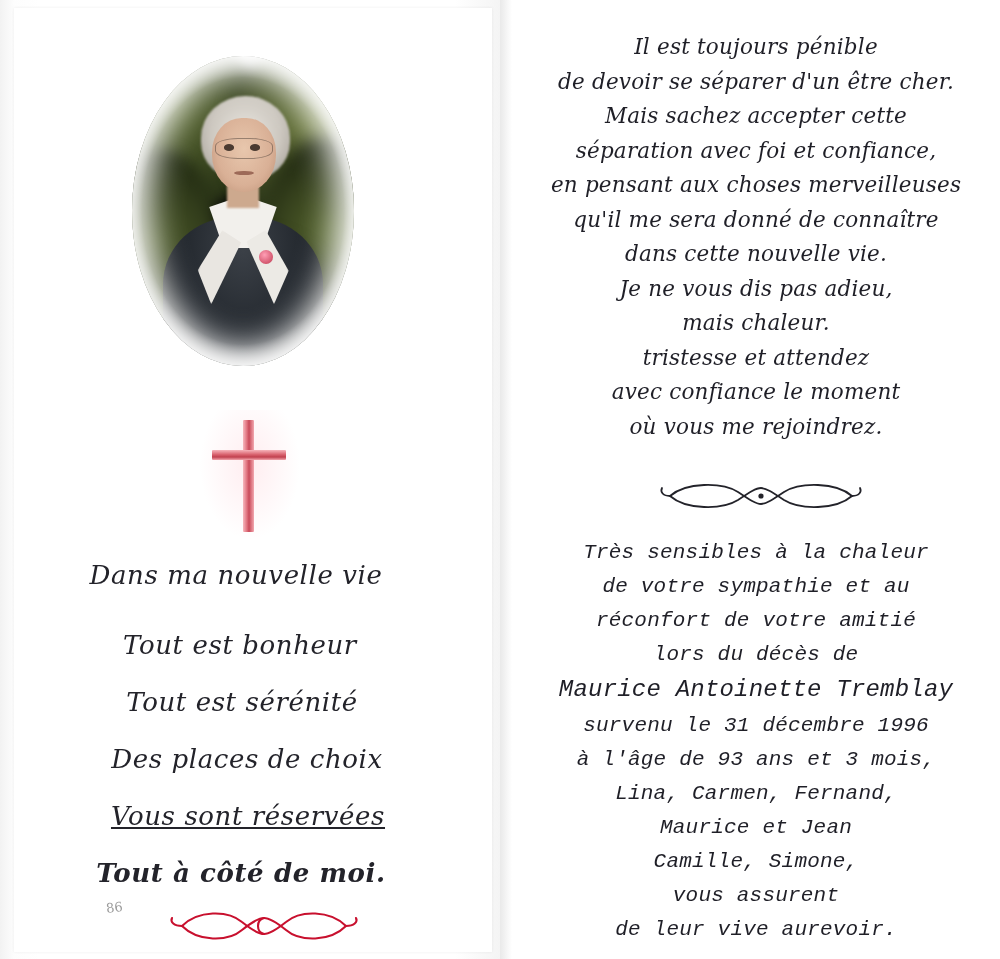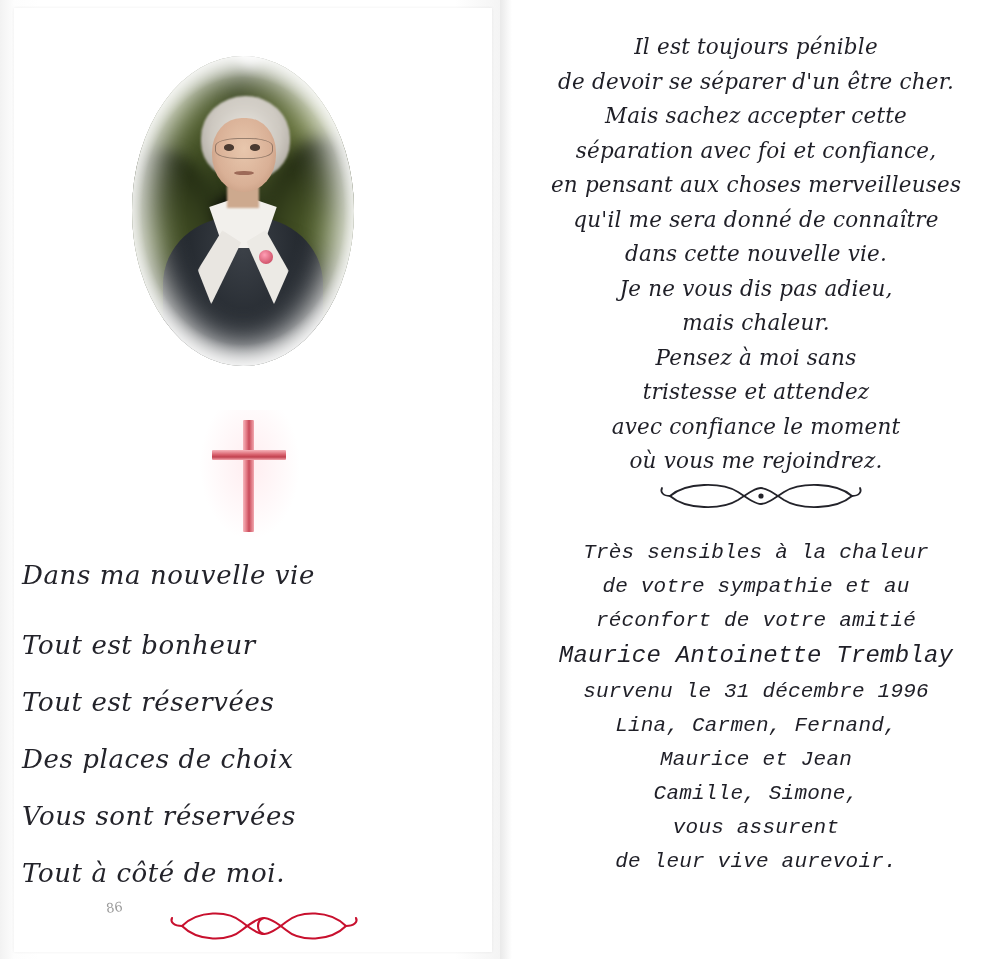--- a/index.html
+++ b/index.html
@@ -155,40 +155,40 @@
     border-radius: 1px;
   }
   #cross .glow {
     position: absolute; left: -12px; top: -10px; width: 104px; height: 132px;
     background: radial-gradient(ellipse at 50% 42%, rgba(255,190,200,0.28), rgba(255,255,255,0) 68%);
   }
 
   
   #poem {
     position: absolute;
-    left: 8px;
+    left: 0;
     top: 552px;
     width: 478px;
-    text-align: left;
+    text-align: center;
   }
   #poem .line {
     font-family: "DejaVu Serif", serif;
     font-style: italic;
     font-size: 26px;
     color: #23232a;
     letter-spacing: 0.6px;
     margin: 0 0 27px 0;
     white-space: nowrap;
   }
   #poem .line:nth-child(1) { padding-right: 34px; }
   #poem .line:nth-child(2) { padding-right: 26px; margin-top: 40px; }
   #poem .line:nth-child(3) { padding-right: 22px; }
   #poem .line:nth-child(4) { padding-right: 12px; }
-  #poem .line:nth-child(5) { padding-right: 10px; }
-  #poem .line:nth-child(6) { padding-right: 24px; }
+  #poem .line:nth-child(5) { padding-right: 10px; text-decoration: underline; }
+  #poem .line:nth-child(6) { padding-right: 24px; font-weight: bold; }
 
   
   #flourish-red {
     position: absolute;
     left: 150px;
     top: 898px;
     width: 200px;
     height: 40px;
   }
   #pencil-mark {
@@ -292,21 +292,21 @@
 
     <div id="cross">
       <div class="glow"></div>
       <div class="v"></div>
       <div class="h"></div>
     </div>
 
     <div id="poem">
       <div class="line">Dans ma nouvelle vie</div>
       <div class="line">Tout est bonheur</div>
-      <div class="line">Tout est réservées</div>
+      <div class="line">Tout est sérénité</div>
       <div class="line">Des places de choix</div>
       <div class="line">Vous sont réservées</div>
       <div class="line">Tout à côté de moi.</div>
     </div>
 
     <div id="pencil-mark">86</div>
 
     <div id="flourish-red">
       <svg width="200" height="40" viewBox="0 0 200 40" xmlns="http://www.w3.org/2000/svg">
         <g fill="none" stroke="#c8102e" stroke-width="2.1" stroke-linecap="round">
@@ -329,21 +329,20 @@
     <div id="verse">
       <div class="rtext line">Il est toujours pénible</div>
       <div class="rtext line">de devoir se séparer d'un être cher.</div>
       <div class="rtext line">Mais sachez accepter cette</div>
       <div class="rtext line">séparation avec foi et confiance,</div>
       <div class="rtext line">en pensant aux choses merveilleuses</div>
       <div class="rtext line">qu'il me sera donné de connaître</div>
       <div class="rtext line">dans cette nouvelle vie.</div>
       <div class="rtext line">Je ne vous dis pas adieu,</div>
       <div class="rtext line">mais chaleur.</div>
-      <div class="rtext line">Pensez à moi sans</div>
       <div class="rtext line">tristesse et attendez</div>
       <div class="rtext line">avec confiance le moment</div>
       <div class="rtext line">où vous me rejoindrez.</div>
     </div>
 
     <div id="flourish-dark">
       <svg width="210" height="36" viewBox="0 0 210 36" xmlns="http://www.w3.org/2000/svg">
         <g fill="none" stroke="#23232a" stroke-width="1.8" stroke-linecap="round">
           <path d="M14 18 C 30 4, 66 4, 82 14 C 94 22, 100 26, 105 26 C 110 26, 116 22, 128 14 C 144 4, 180 4, 196 18"></path>
           <path d="M14 18 C 30 32, 66 32, 82 22 C 94 14, 100 10, 105 10 C 110 10, 116 14, 128 22 C 144 32, 180 32, 196 18"></path>
@@ -351,22 +350,24 @@
           <path d="M14 18 C 7 18, 4 14, 6 10"></path>
         </g>
         <circle cx="105" cy="18" r="2.6" fill="#23232a"></circle>
       </svg>
     </div>
 
     <div id="tribute">
       <div class="rtext line">Très sensibles à la chaleur</div>
       <div class="rtext line">de votre sympathie et au</div>
       <div class="rtext line">réconfort de votre amitié</div>
+      <div class="rtext line">lors du décès de</div>
       <div class="rtext line big">Maurice Antoinette Tremblay</div>
       <div class="rtext line">survenu le 31 décembre 1996</div>
+      <div class="rtext line">à l'âge de 93 ans et 3 mois,</div>
       <div class="rtext line">Lina, Carmen, Fernand,</div>
       <div class="rtext line">Maurice et Jean</div>
       <div class="rtext line">Camille, Simone,</div>
       <div class="rtext line">vous assurent</div>
       <div class="rtext line">de leur vive aurevoir.</div>
     </div>
   </div>
 </div>
 
 </body></html>

